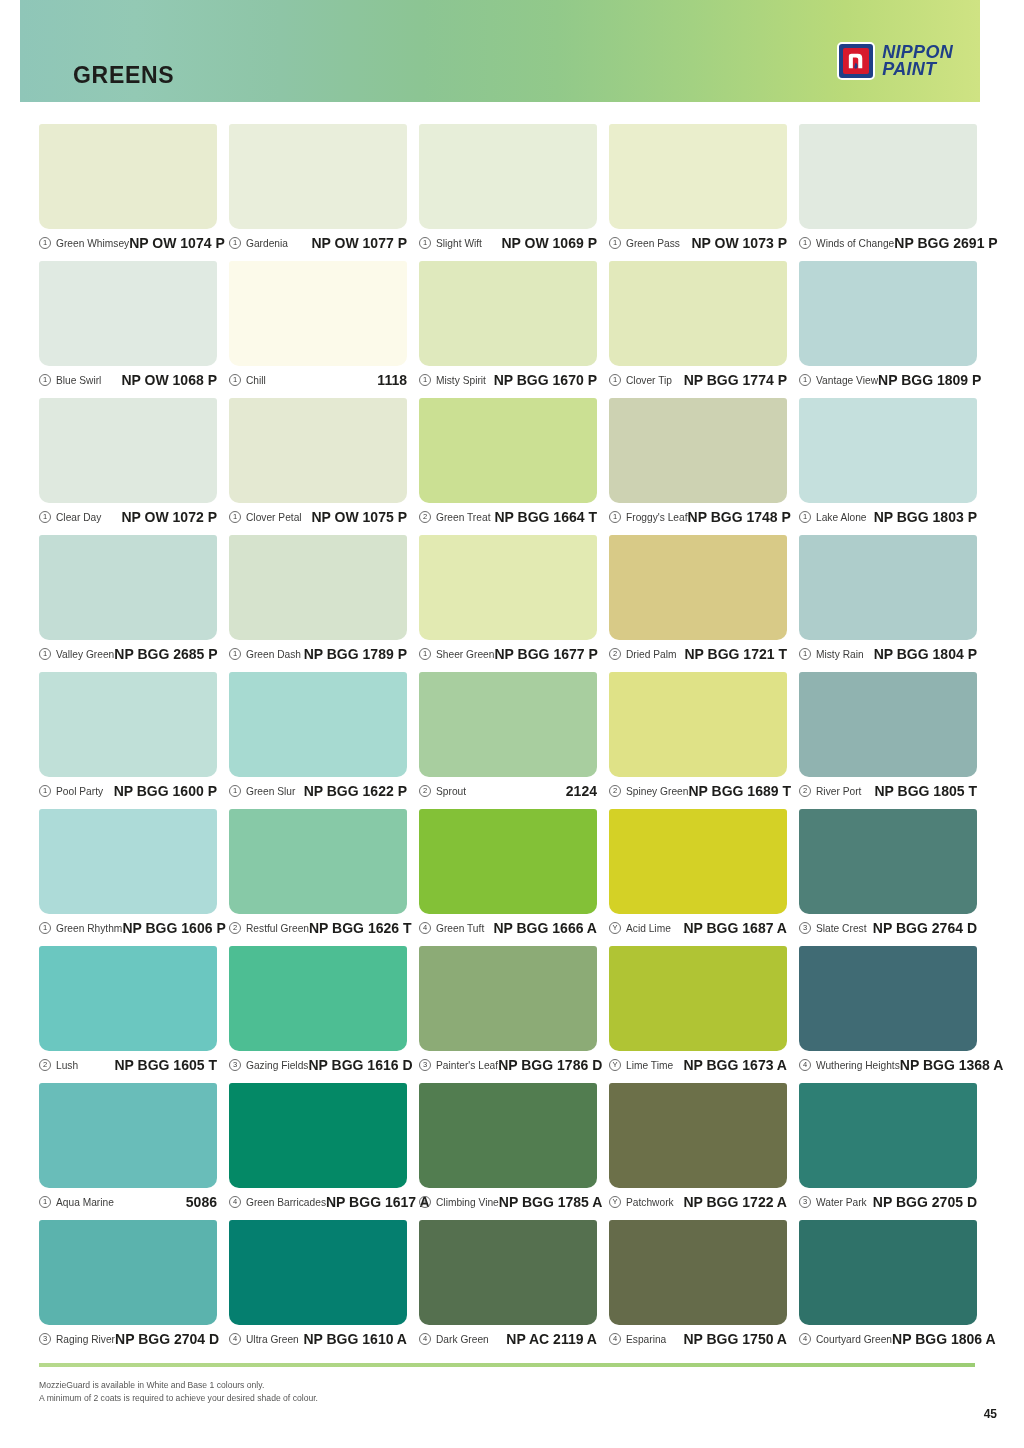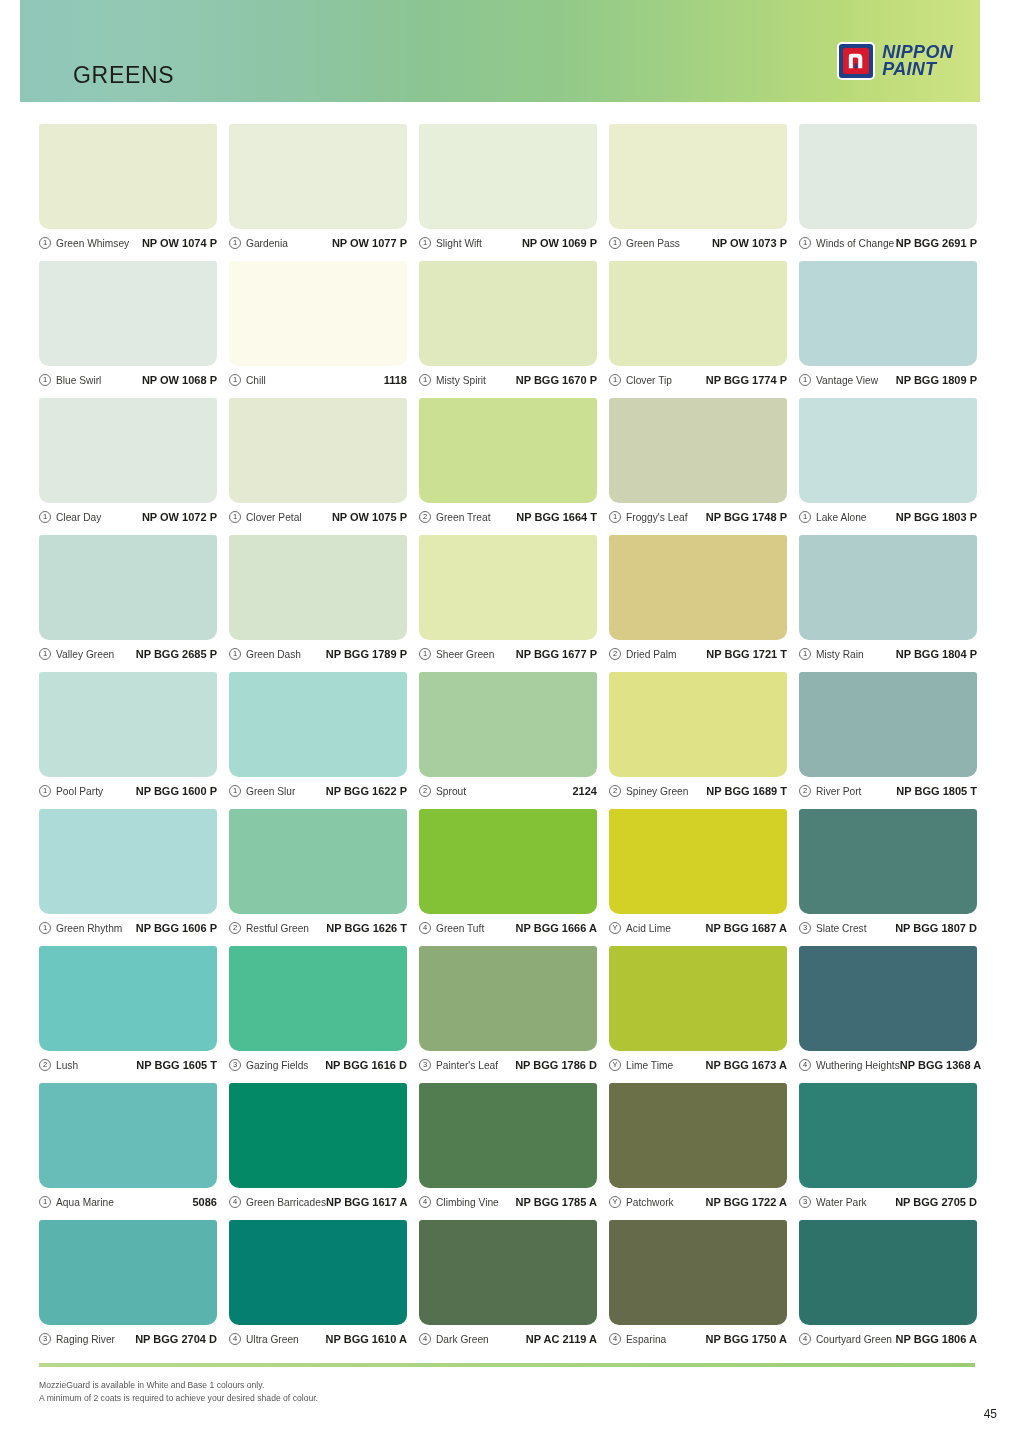--- a/index.html
+++ b/index.html
@@ -33,21 +33,21 @@
         #92c98a 55%,
         #a3d182 70%,
         #bada79 85%,
         #cfe383 100%);
   }
   #header-title {
     position: absolute;
     left: 53px;
     top: 62px;
     font-size: 23px;
-    font-weight: normal;
+    font-weight: bold;
     letter-spacing: 0.7px;
     color: #1d1d1b;
     font-family: "Liberation Sans", sans-serif;
   }
   
   #logo {
     position: absolute;
     right: 27px;
     top: 42px;
     display: flex;
@@ -129,21 +129,21 @@
     margin-right: 5px;
   }
   .cname {
     font-size: 10.2px;
     color: #3c3c3b;
     font-family: "Liberation Sans", sans-serif;
     letter-spacing: 0.01px;
   }
   .ccode {
     margin-left: auto;
-    font-size: 11px;
+    font-size: 14px;
     font-weight: bold;
     color: #1d1d1b;
     font-family: "Liberation Sans", sans-serif;
     letter-spacing: 0.01px;
   }
 
   
   #footer-rule {
     position: absolute;
     left: 39px;
@@ -159,21 +159,21 @@
     font-size: 8.6px;
     line-height: 13px;
     color: #575756;
     font-family: "Liberation Sans", sans-serif;
   }
   #page-number {
     position: absolute;
     right: 27px;
     bottom: 27px;
     font-size: 12px;
-    font-weight: normal;
+    font-weight: bold;
     color: #1d1d1b;
     font-family: "Liberation Sans", sans-serif;
   }
 </style>
 </head>
 <body>
 
 <div id="page">
 
   <div id="header" style="background: linear-gradient(90deg, rgb(143, 198, 184) 0%, rgb(147, 201, 180) 12%, rgb(142, 197, 166) 27%, rgb(140, 197, 147) 42%, rgb(146, 201, 138) 56%, rgb(163, 209, 130) 70%, rgb(186, 218, 121) 86%, rgb(207, 227, 131) 100%);">
@@ -425,21 +425,21 @@
           <span class="badge">Y</span>
           <span class="cname">Acid Lime</span>
           <span class="ccode">NP BGG 1687 A</span>
         </div>
       </div>
       <div class="cell">
         <div class="swatch" style="background: rgb(79, 128, 120);"></div>
         <div class="label">
           <span class="badge">3</span>
           <span class="cname">Slate Crest</span>
-          <span class="ccode">NP BGG 1807 D</span>
+          <span class="ccode">NP BGG 2764 D</span>
         </div>
       </div>
       <div class="cell">
         <div class="swatch" style="background: rgb(107, 199, 192);"></div>
         <div class="label">
           <span class="badge">2</span>
           <span class="cname">Lush</span>
           <span class="ccode">NP BGG 1605 T</span>
         </div>
       </div>

